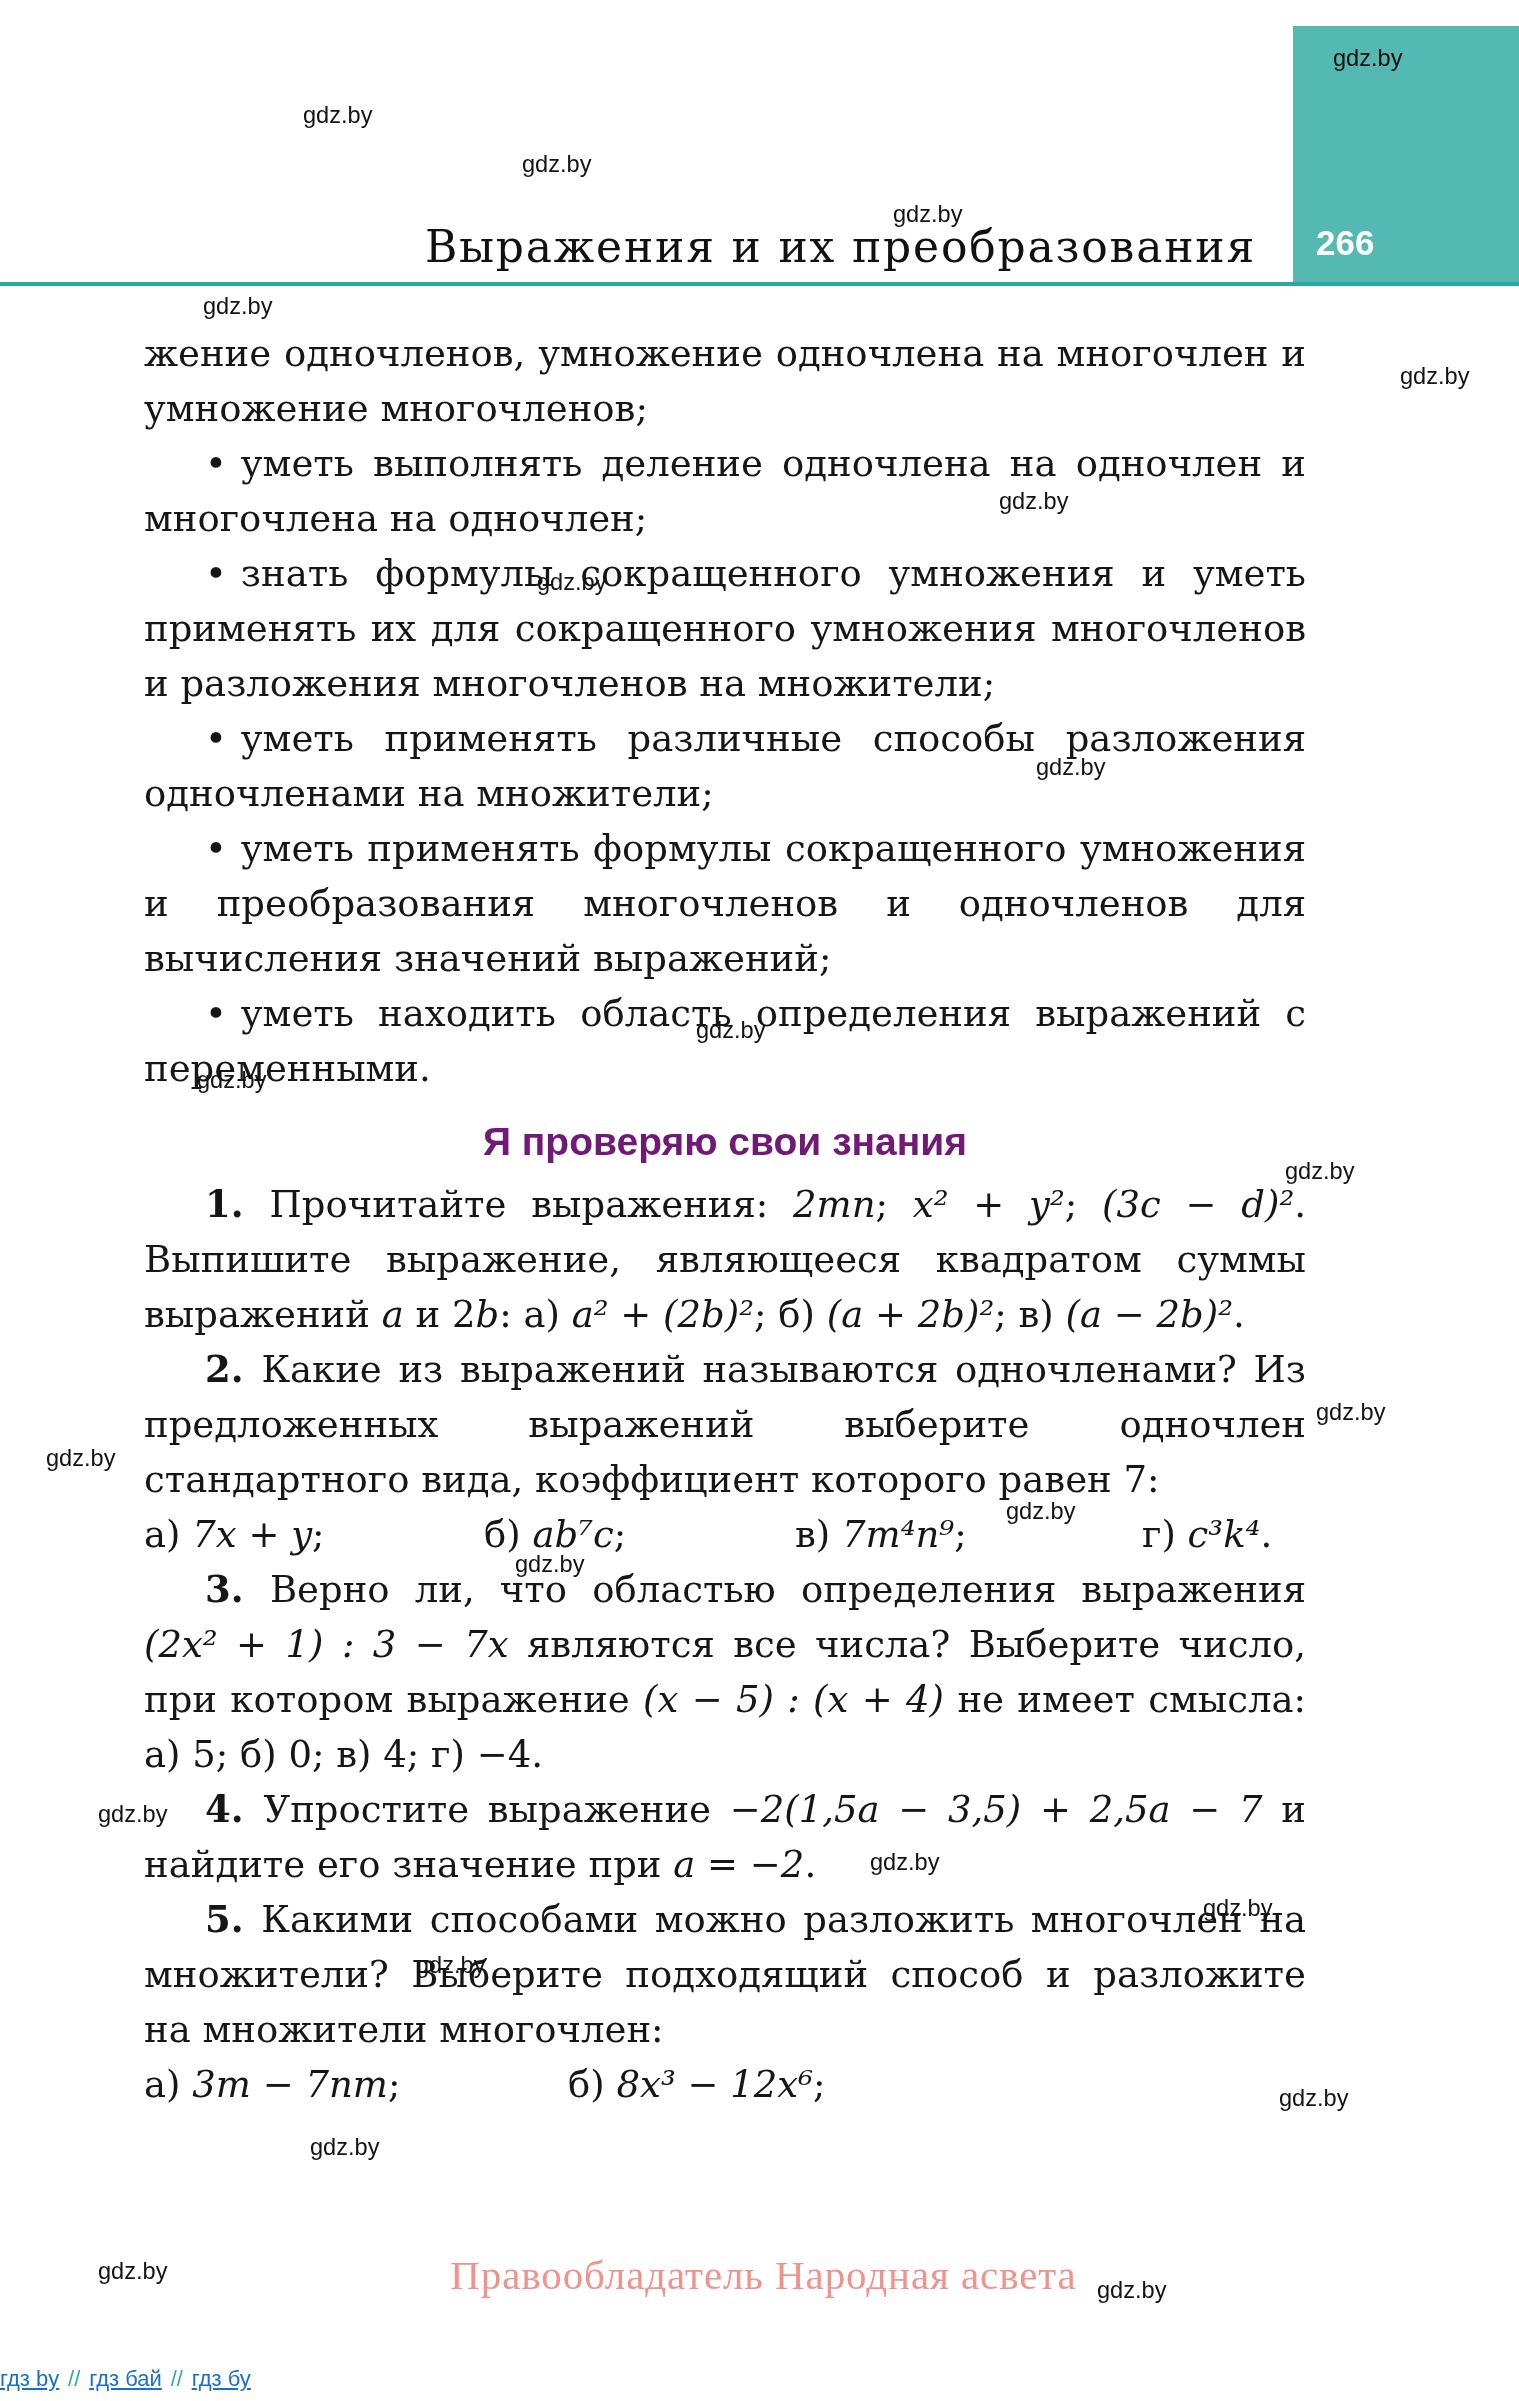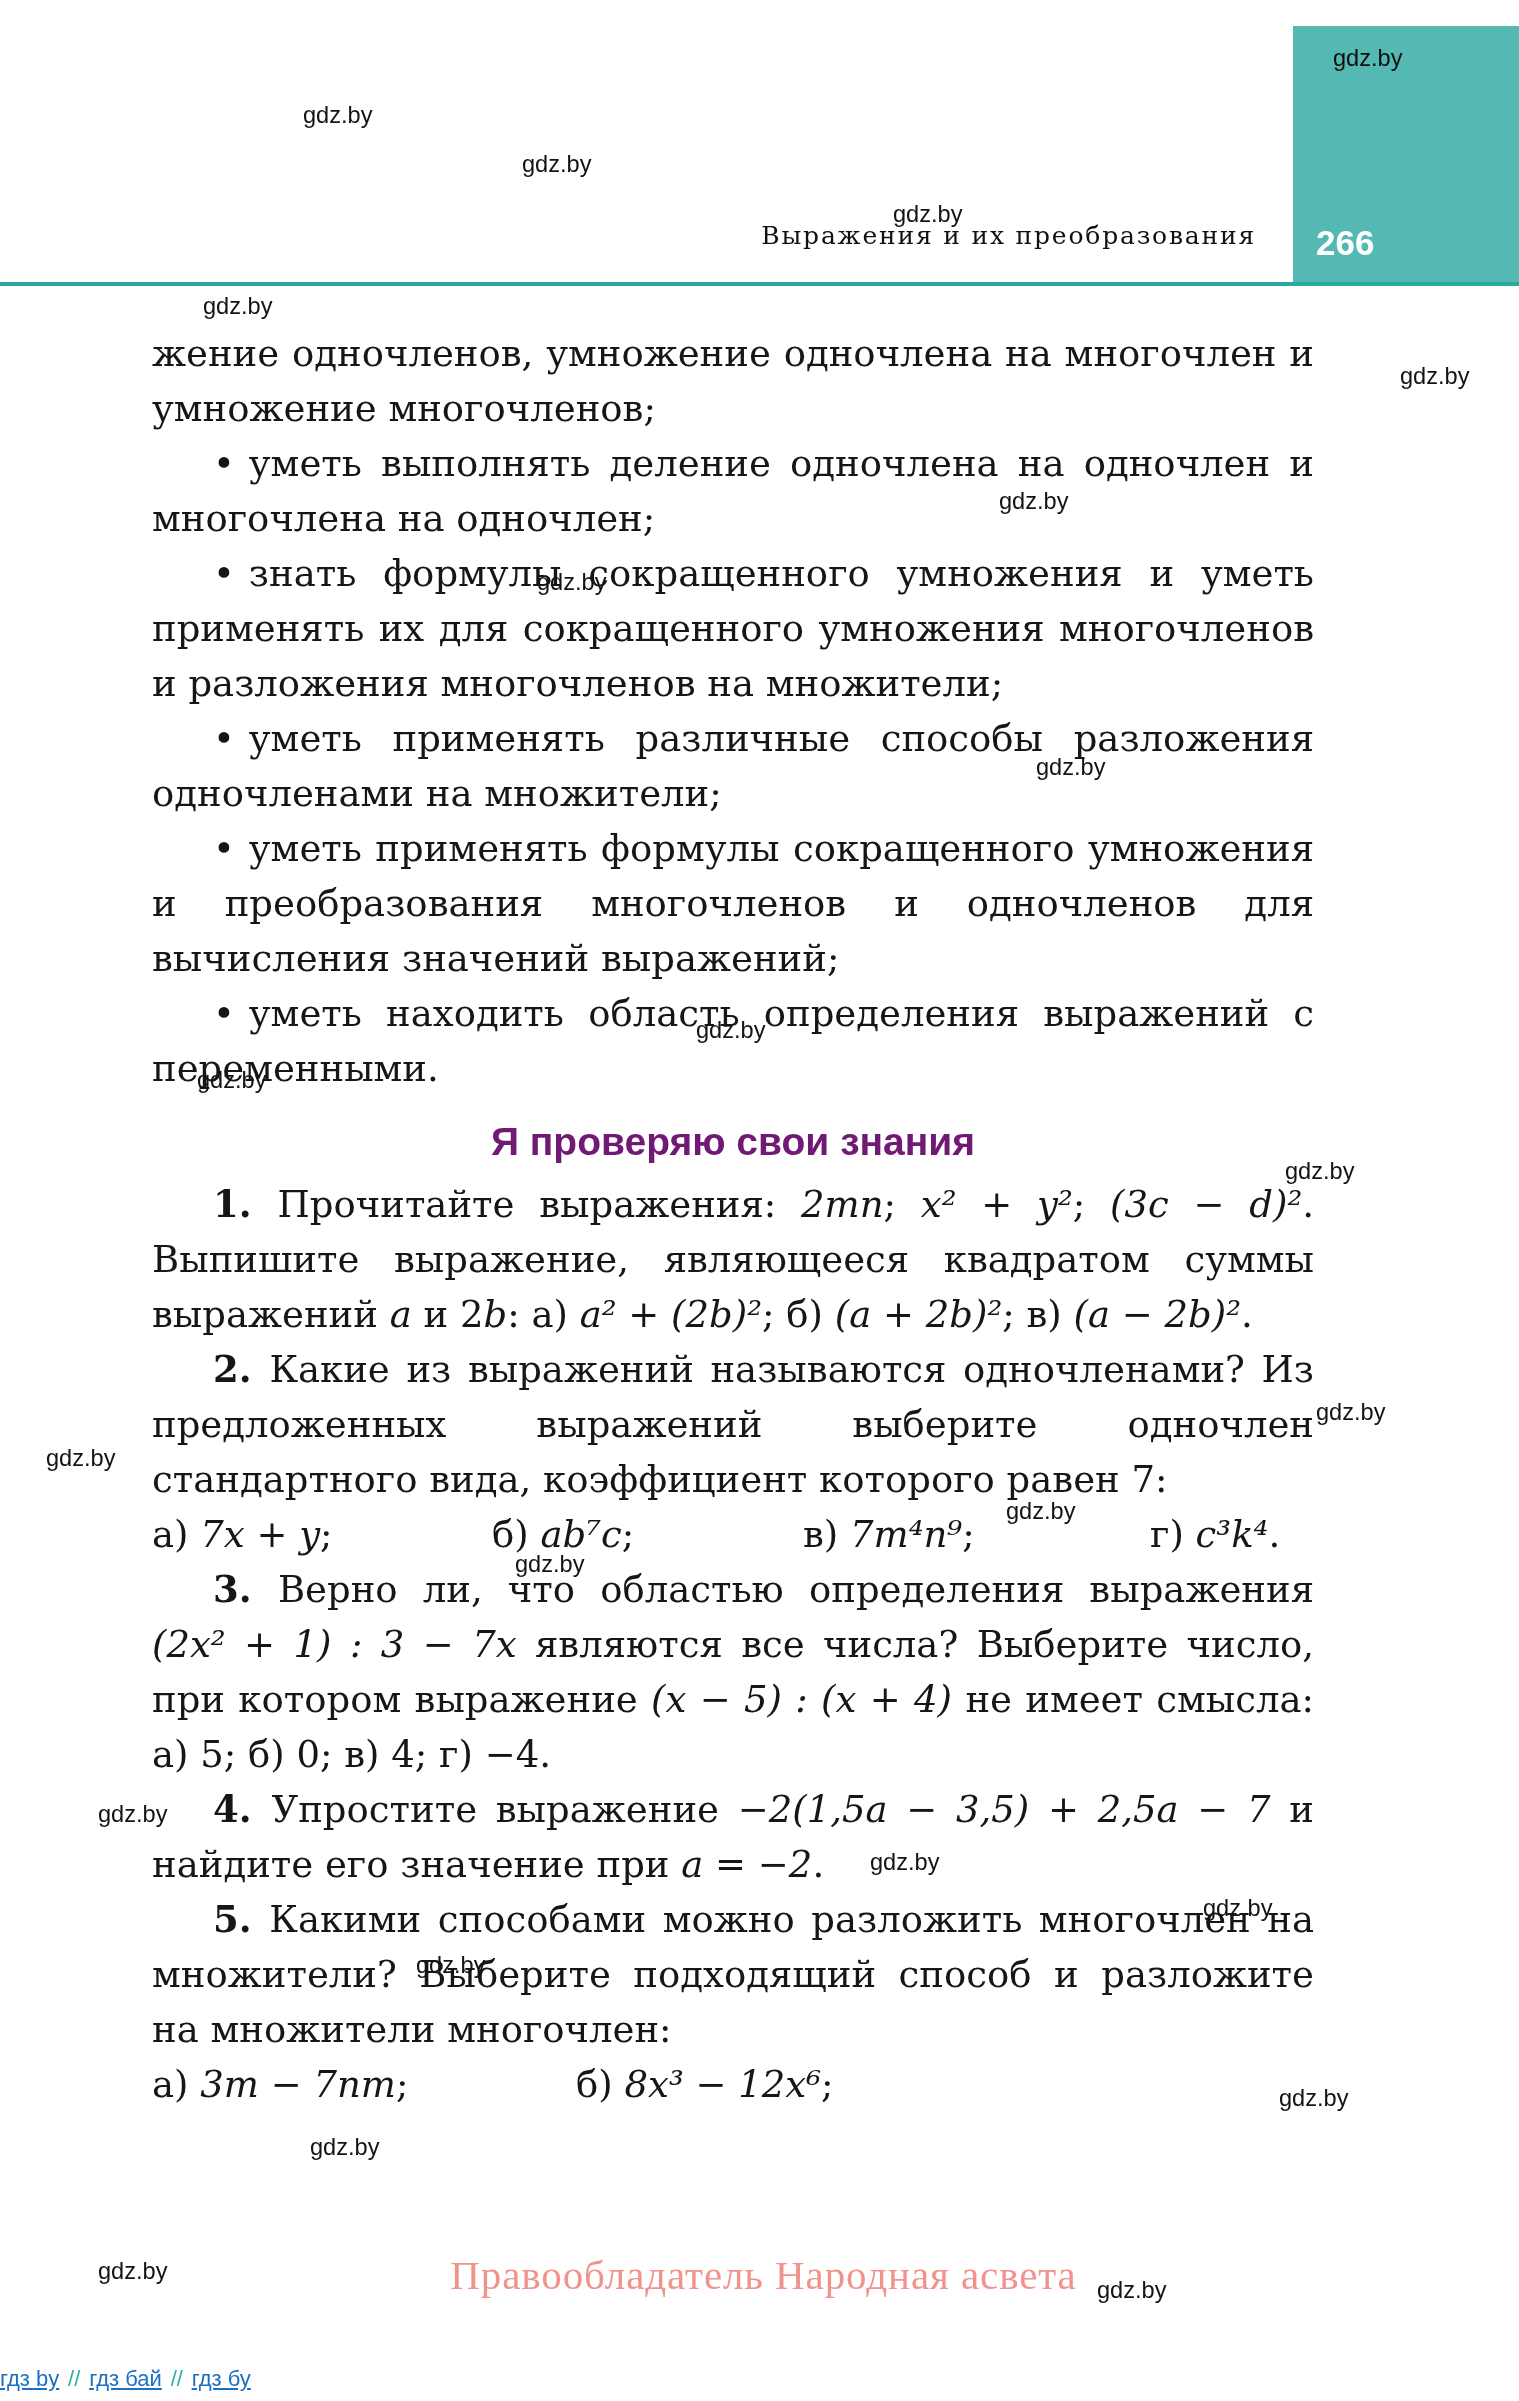--- a/index.html
+++ b/index.html
@@ -31,33 +31,32 @@
     font-size: 23.6px; color: #101010;
   }
   .page-number {
     position: absolute; left: 23px; bottom: 19px;
     font-family: "Liberation Sans", sans-serif;
     font-weight: bold; font-size: 35px; color: #ffffff;
   }
 
   .chapter-title {
     position: absolute; top: 221px; right: 263px;
-    font-size: 25px; letter-spacing: 1.8px; color: #111111;
+    font-size: 44px; letter-spacing: 1.8px; color: #111111;
     white-space: nowrap;
   }
   .teal-rule {
     position: absolute; top: 282px; left: 0;
     width: 100%; height: 4.4px; background: #2ba8a2;
   }
 
   .content {
     position: absolute; top: 326px; left: 144px; width: 1162px;
     font-size: 37px; line-height: 55px;
     text-align: justify;
-    margin-left: 8px;
   }
   .para { text-indent: 61px; margin: 0; }
   .para.noindent { text-indent: 0; }
   .bullet { padding-right: 14px; }
   .math { font-style: italic; }
   .q-num { font-weight: bold; }
 
   .section-heading {
     font-family: "Liberation Sans", sans-serif;
     font-weight: bold; font-size: 39px;

